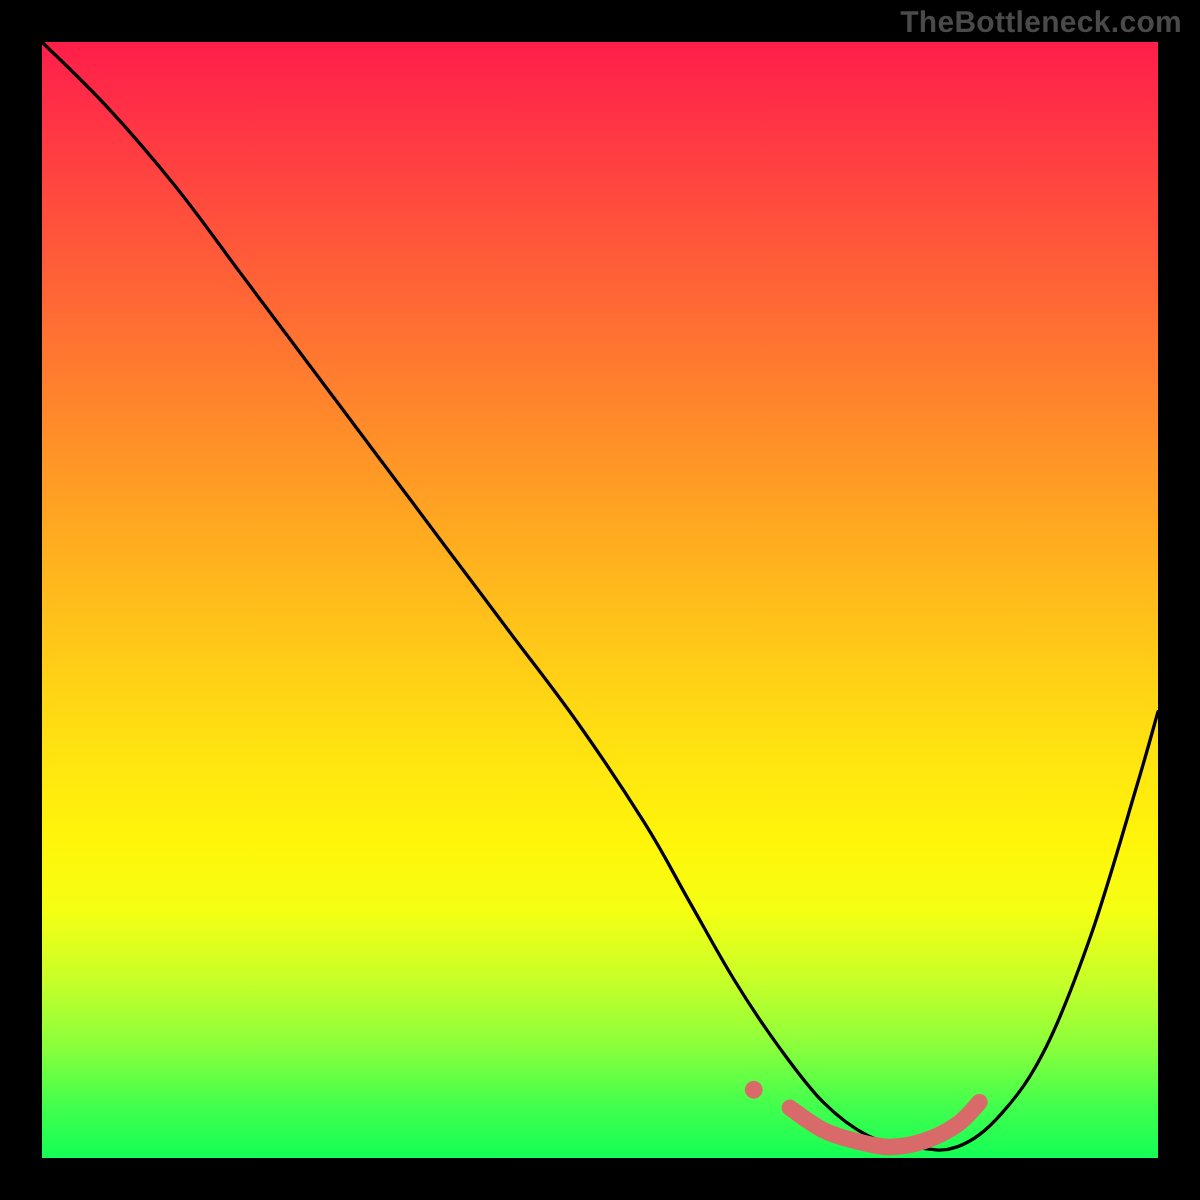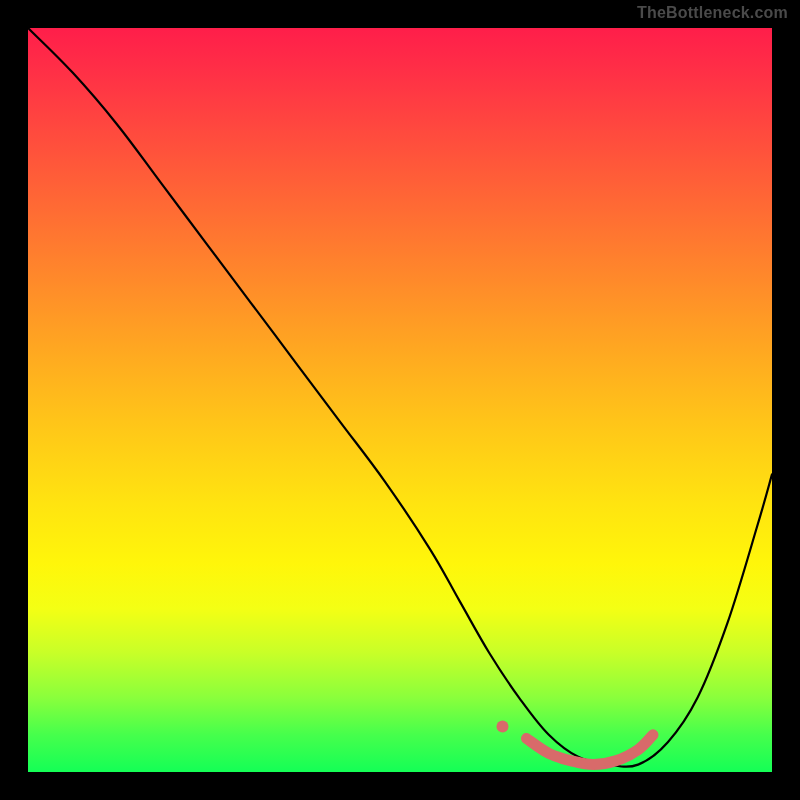--- a/index.html
+++ b/index.html
@@ -15,21 +15,21 @@
     width: 800px;
     height: 800px;
     background: #000000;
   }
   .watermark {
     position: absolute;
     top: 4px;
     right: 12px;
     color: #4a4a4a;
     font-family: Arial, Helvetica, sans-serif;
-    font-size: 16px;
+    font-size: 20px;
     font-weight: bold;
     letter-spacing: 0.2px;
     z-index: 10;
   }
   .plot-area {
     position: absolute;
     left: 28px;
     top: 28px;
     width: 744px;
     height: 744px;

